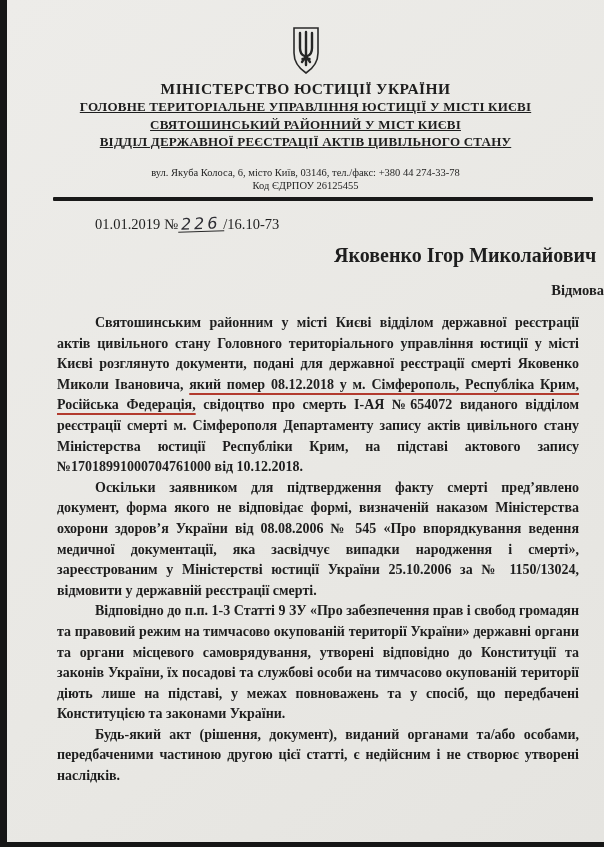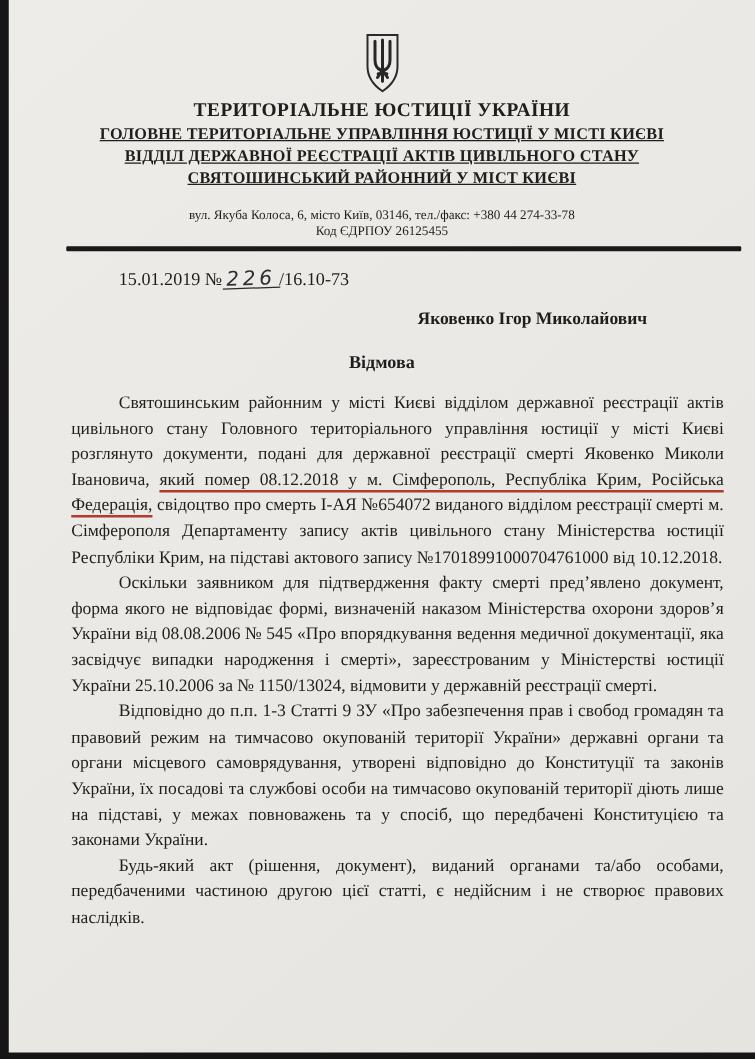--- a/index.html
+++ b/index.html
@@ -24,64 +24,64 @@
   .rule{height:4px;background:#191919;margin:5px 11px 0 46px;border-radius:1px;}
   
   .ref-row{margin:15px 0 0 88px;font-size:14.5px;white-space:nowrap;}
   .handwritten{
     font-family:"DejaVu Sans", sans-serif;
     font-style:italic;font-size:16px;letter-spacing:3px;
     display:inline-block;transform:rotate(-2deg);
     border-bottom:1.4px solid #2a2a2a;padding:0 3px;line-height:14px;
     color:#2e2e34;
   }
-  .recipient{margin:13px 0 12px 327px;font-size:14px;line-height:19.5px;}
+  .recipient{margin:13px 0 12px 327px;font-size:20px;line-height:19.5px;}
   .recipient-name{font-weight:bold;}
   
-  .doc-title{text-align:center;margin-top:15px;font-weight:bold;font-size:14.5px;line-height:20px;}
+  .doc-title{text-align:right;margin-top:15px;font-weight:bold;font-size:14.5px;line-height:20px;}
   
-  .body-text{margin:13px 25px 4px 50px;font-size:14px;line-height:20.6px;text-align:justify;}
+  .body-text{margin:13px 25px 4px 50px;font-size:14px;line-height:20.6px;text-align:justify;font-weight:bold;}
   .body-text p{margin:0;text-indent:38px;}
   .red-underline{
     text-decoration:underline;
     text-decoration-color:#b23b2e;
     text-decoration-thickness:1.8px;
     text-underline-offset:3.5px;
   }
 </style>
 </head>
 <body>
 
 <div class="page">
 
   <div class="header">
     <svg class="emblem" viewBox="0 0 30 50" width="30" height="50" aria-hidden="true">
       <path d="M3,2 H27 V27 C27,37 21,43 15,47 C9,43 3,37 3,27 Z" fill="none" stroke="#2a2a2a" stroke-width="1.6"></path>
       <path d="M9,7 V22 C9,27 11,29 13.5,30 M21,7 V22 C21,27 19,29 16.5,30 M15,6 V30 M15,30 L11,36 M15,30 L19,36 M15,30 V39 M11.5,33 H18.5" fill="none" stroke="#262626" stroke-width="2.4" stroke-linecap="round"></path>
     </svg>
-    <div class="org-line-1">ТЕРИТОРІАЛЬНЕ ЮСТИЦІЇ УКРАЇНИ</div>
+    <div class="org-line-1">МІНІСТЕРСТВО ЮСТИЦІЇ УКРАЇНИ</div>
     <div class="org-line">ГОЛОВНЕ ТЕРИТОРІАЛЬНЕ УПРАВЛІННЯ ЮСТИЦІЇ У МІСТІ КИЄВІ</div>
+    <div class="org-line">СВЯТОШИНСЬКИЙ РАЙОННИЙ У МІСТ КИЄВІ</div>
     <div class="org-line">ВІДДІЛ ДЕРЖАВНОЇ РЕЄСТРАЦІЇ АКТІВ ЦИВІЛЬНОГО  СТАНУ</div>
-    <div class="org-line">СВЯТОШИНСЬКИЙ РАЙОННИЙ У МІСТ КИЄВІ</div>
     <div class="addr-line">вул. Якуба Колоса, 6, місто Київ, 03146, тел./факс: +380 44  274-33-78</div>
     <div class="edrpou-line">Код ЄДРПОУ 26125455</div>
   </div>
 
   <div class="rule"></div>
 
-  <div class="ref-row"><span>15.01.2019</span>&nbsp;<span>№</span><span class="handwritten">226</span><span>/16.10-73</span></div>
+  <div class="ref-row"><span>01.01.2019</span>&nbsp;<span>№</span><span class="handwritten">226</span><span>/16.10-73</span></div>
 
   <div class="recipient">
     <div class="recipient-name">Яковенко Ігор Миколайович</div>
   </div>
 
   <div class="doc-title">
     <div>Відмова</div>
   </div>
 
   <div class="body-text">
     <p><span>Святошинським районним у місті Києві відділом державної реєстрації актів цивільного стану Головного територіального управління юстиції у місті Києві розглянуто документи, подані для державної реєстрації смерті Яковенко Миколи Івановича, </span><span class="red-underline">який помер 08.12.2018 у м. Сімферополь, Республіка Крим, Російська Федерація,</span><span> свідоцтво про смерть І-АЯ №654072 виданого відділом реєстрації смерті м. Сімферополя Департаменту запису актів цивільного стану Міністерства юстиції Республіки Крим, на підставі актового запису №17018991000704761000 від 10.12.2018.</span></p>
     <p>Оскільки заявником для підтвердження факту смерті пред’явлено документ, форма якого не відповідає формі, визначеній наказом Міністерства охорони здоров’я України від 08.08.2006 № 545 «Про впорядкування ведення медичної документації, яка засвідчує випадки народження і смерті», зареєстрованим у Міністерстві юстиції України 25.10.2006 за № 1150/13024, відмовити у державній реєстрації смерті.</p>
     <p>Відповідно до  п.п. 1-3 Статті 9 ЗУ «Про забезпечення прав і свобод громадян та правовий режим на тимчасово окупованій території України» державні органи та органи місцевого самоврядування, утворені відповідно до Конституції та законів України, їх посадові та службові особи на тимчасово окупованій території діють лише на підставі, у межах повноважень та у спосіб, що передбачені Конституцією та законами України.</p>
-    <p>Будь-який акт (рішення, документ), виданий органами та/або особами, передбаченими частиною другою цієї статті, є недійсним і не створює правових наслідків.</p>
+    <p>Будь-який акт (рішення, документ), виданий органами та/або особами, передбаченими частиною другою цієї статті, є недійсним і не створює утворені наслідків.</p>
   </div>
 
 </div>
 
 </body></html>

